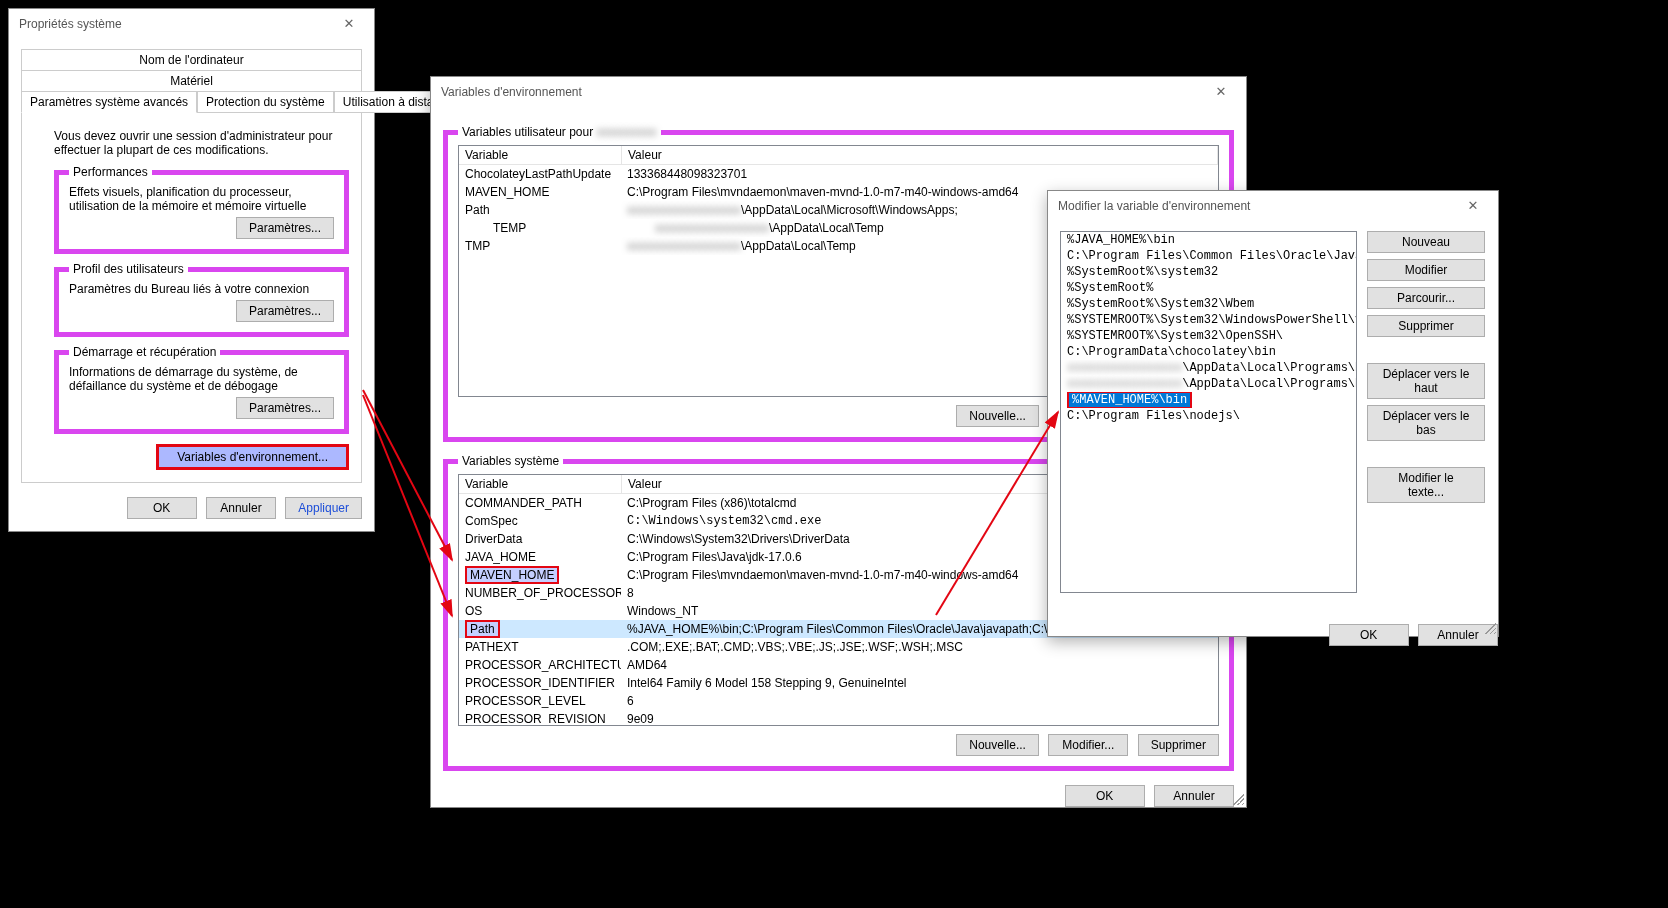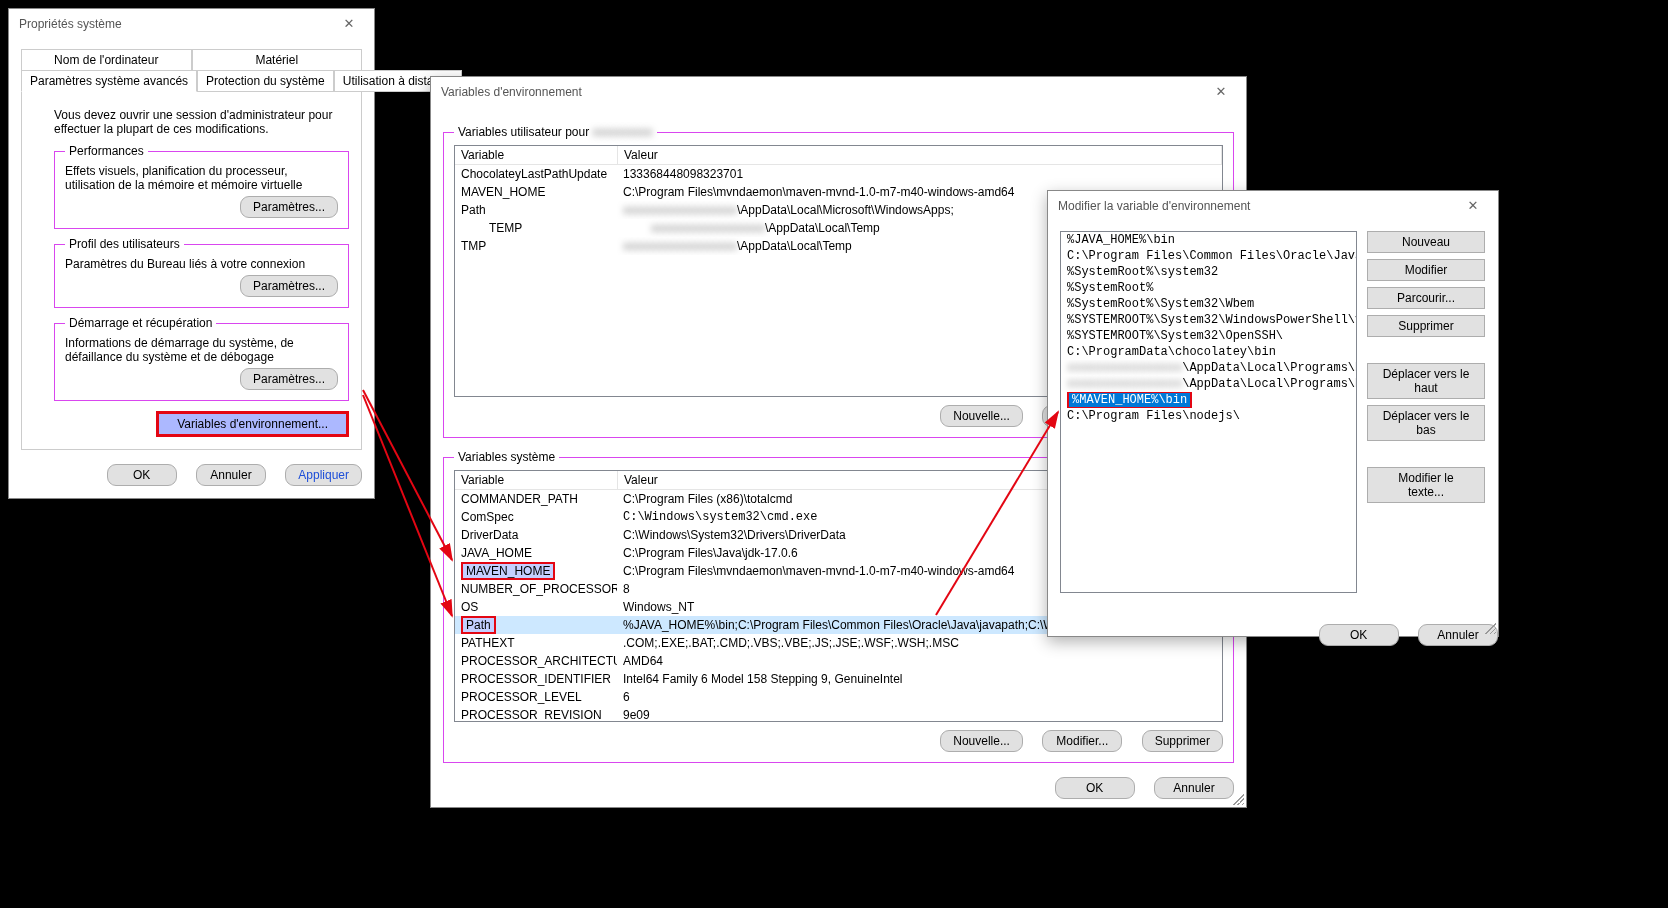--- a/index.html
+++ b/index.html
@@ -48,38 +48,38 @@
     font-size:12px;
     white-space:nowrap;
     margin-bottom:-1px;
   }
   .tab.active { background:#fff; border-bottom:1px solid #fff; position:relative; z-index:2;}
   .tabbody {
     border:1px solid #ccc;
     padding:12px;
   }
   fieldset {
-    border:1px solid #d946ef;
+    border:5px solid #d946ef;
     margin:8px 0 4px 0;
     padding:6px 10px 10px 10px;
   }
   legend { font-size:12px; padding:0 4px; }
   .btn {
     display:inline-block;
     min-width:80px;
     border:1px solid #adadad;
     background:#e1e1e1;
     padding:3px 12px;
     font-size:12px;
     text-align:center;
     box-sizing:border-box;
   }
   .btn.disabled { color:#1d4ed8; }
   .btn-row { text-align:right; margin-top:4px; }
-  .btn-row .btn { margin-left:16px;border-radius:9px; }
+  .btn-row .btn { margin-left:6px; }
   .highlight-box { border:3px solid #e30613; display:inline-block; }
   .highlight-inner { background:#acb8ff; padding:3px 18px; display:inline-block; }
   .table-wrap {
     border:1px solid #828790;
     background:#fff;
   }
   .thead, .trow { display:flex; }
   .thead .cell {
     background:#fff;
     border-right:1px solid #e5e5e5;
@@ -114,21 +114,21 @@
 </head>
 <body>
 
 <div class="window" style="left:8px; top:8px; width:365px;">
   <div class="titlebar">
     <span>Propriétés système</span>
     <span class="close">✕</span>
   </div>
   <div class="client">
     <div class="tabstrip">
-      <div class="tabrow" style="justify-content:center;">
+      <div class="tabrow" style="justify-content:center;flex-direction:column;">
         <span class="tab" style="flex:1;text-align:center;">Nom de l'ordinateur</span>
         <span class="tab" style="flex:1;text-align:center;">Matériel</span>
       </div>
       <div class="tabrow">
         <span class="tab active">Paramètres système avancés</span>
         <span class="tab">Protection du système</span>
         <span class="tab">Utilisation à distance</span>
       </div>
     </div>
     <div class="tabbody" style="border-top:1px solid #ccc;padding-left:32px;">

